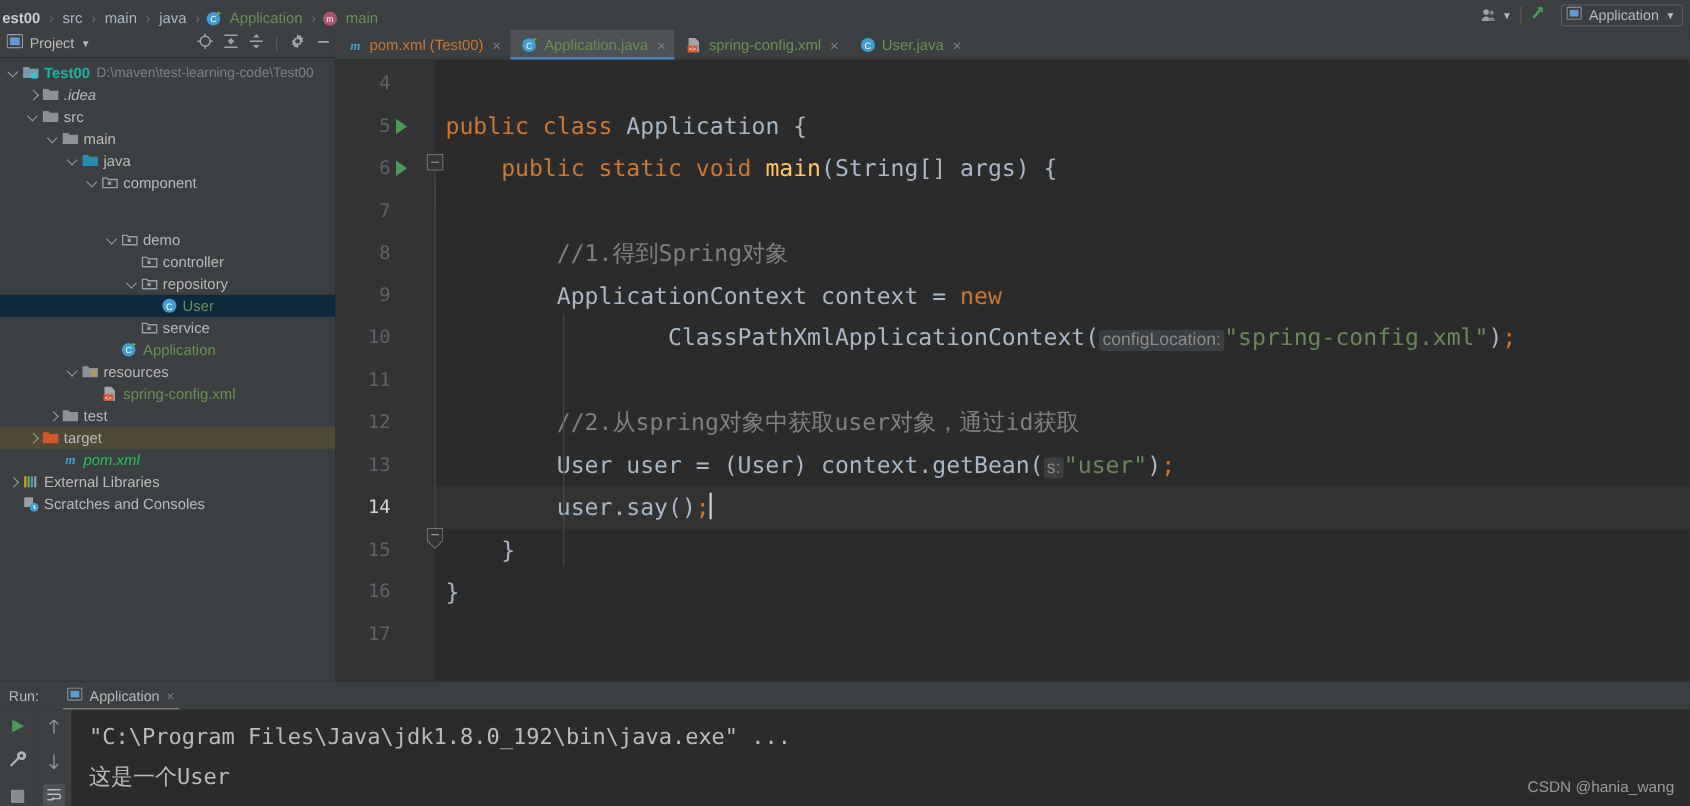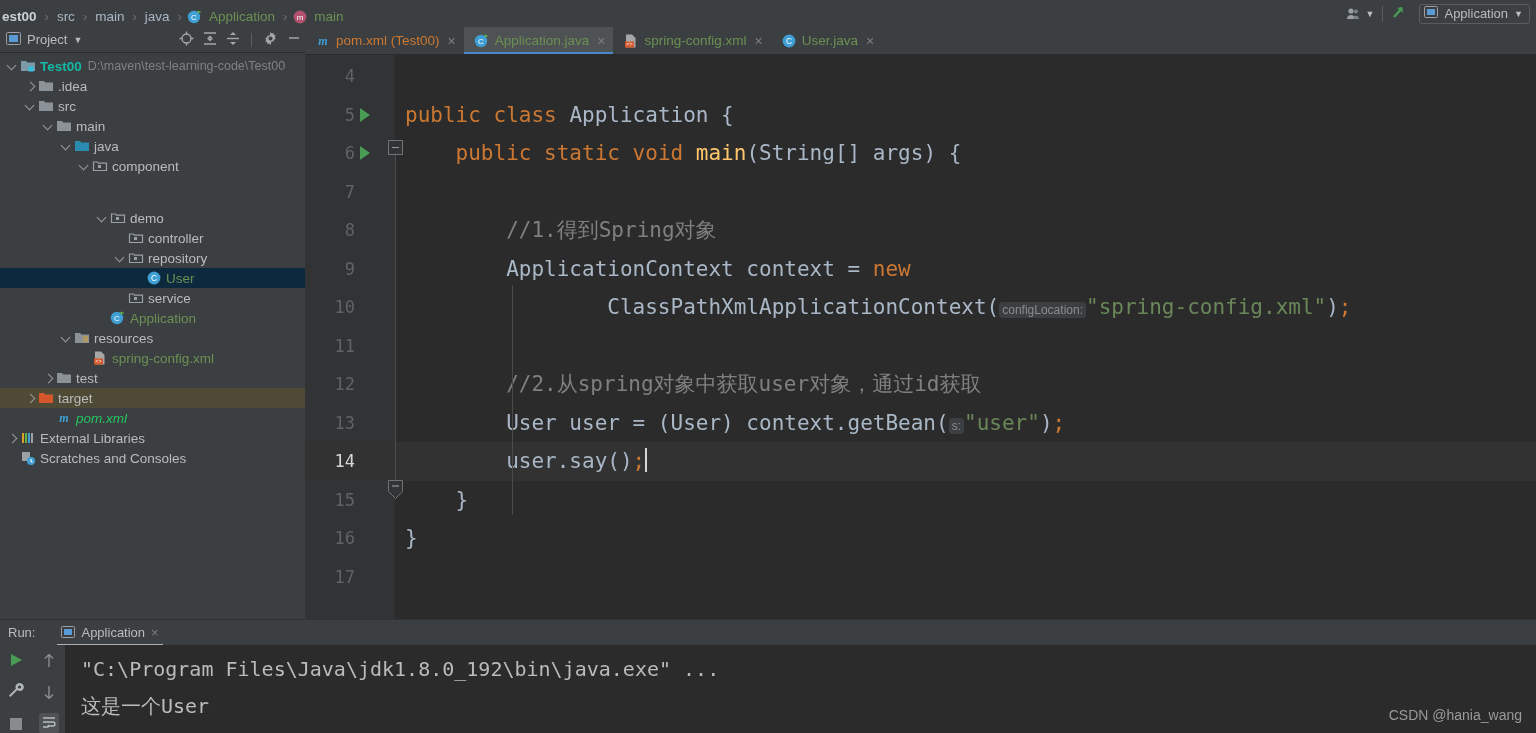--- a/index.html
+++ b/index.html
@@ -100,21 +100,21 @@
     font-family: "DejaVu Sans Mono", monospace; font-size: 21px; line-height: 38.5px;
     color: #a9b7c6; white-space: pre;
   }
   .kw { color: #cc7832; }
   .cls { color: #a9b7c6; }
   .mth { color: #ffc66d; }
   .str { color: #6a8759; }
   .cmt { color: #808080; }
   .semi { color: #cc7832; }
   .hint {
-    background: #3b3f41; color: #8c8c8c; font-size: 12px;
+    background: #3b3f41; color: #8c8c8c; font-size: 16px;
     padding: 1px 3px; border-radius: 3px; font-family: "Liberation Sans", sans-serif;
   }
   .caret { display: inline-block; width: 1.5px; height: 24px; background: #d6d6d6; vertical-align: -4px; }
 
   .foldline { position: absolute; left: 90px; width: 1px; background: #4a4d4e; }
   .foldbox {
     position: absolute; left: 83px; width: 15px; height: 15px;
     border: 1px solid #6e7376; background: #313335;
   }
   .foldbox::after { content: ""; position: absolute; left: 3px; top: 6px; width: 7px; height: 1px; background: #9a9a9a; }
@@ -269,21 +269,21 @@
         <span class="arrow d"></span>
         <span class="nicon">
           <svg width="16" height="16" viewBox="0 0 16 16">
             <path d="M1 3h5l1.4 1.6H15V13H1z" fill="#7d9aa8"></path>
             <rect x="8.5" y="8.5" width="5" height="5" fill="#35c0e0"></rect>
           </svg>
         </span>
         <span class="nlabel b">Test00</span>
         <span class="npath">D:\maven\test-learning-code\Test00</span>
       </div>
-      <div class="node" style="padding-left: 24px;">
+      <div class="node" style="padding-left: 24px; font-style: italic;">
         <span class="arrow r"></span>
         <span class="nicon">
           <svg width="16" height="16" viewBox="0 0 16 16">
             <path d="M1 3h5l1.4 1.6H15V13H1z" fill="#8b9298"></path>
           </svg>
         </span>
         <span class="nlabel ">.idea</span>
       </div>
       <div class="node" style="padding-left: 24px;">
         <span class="arrow d"></span>

